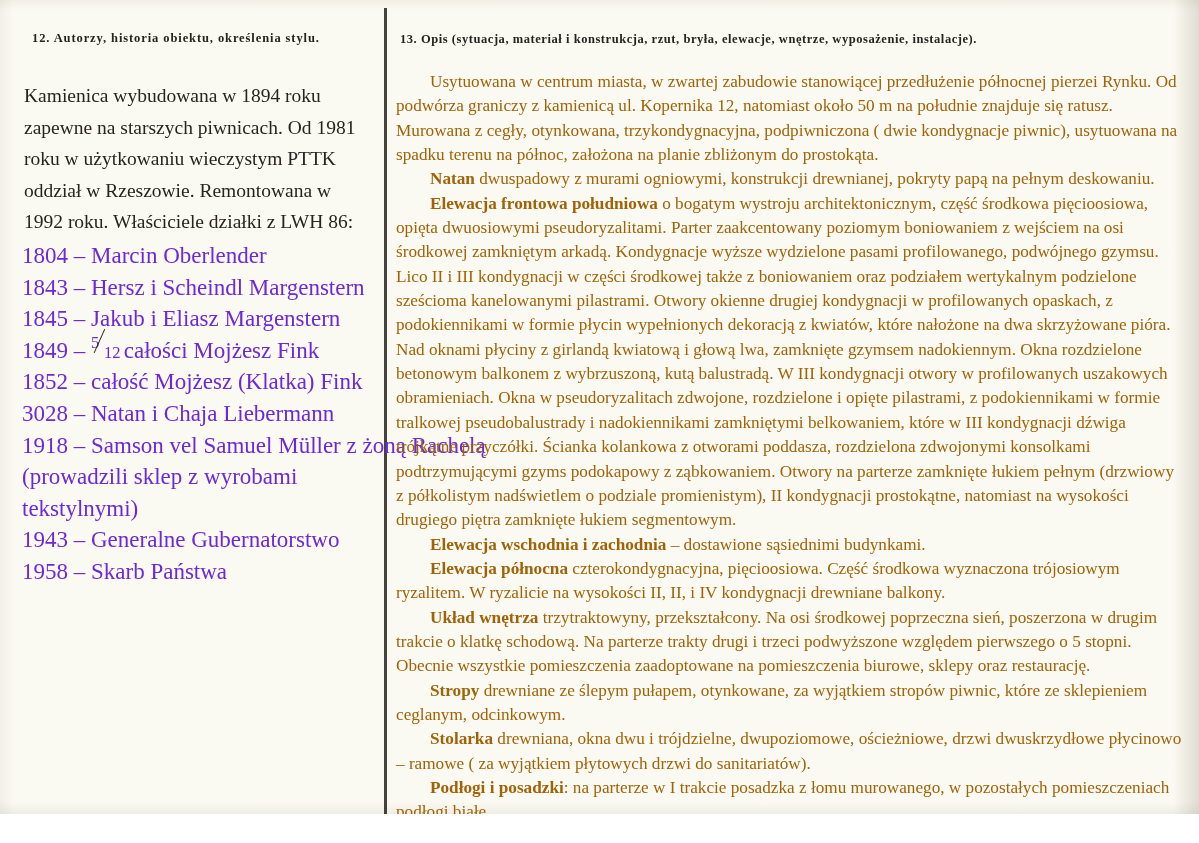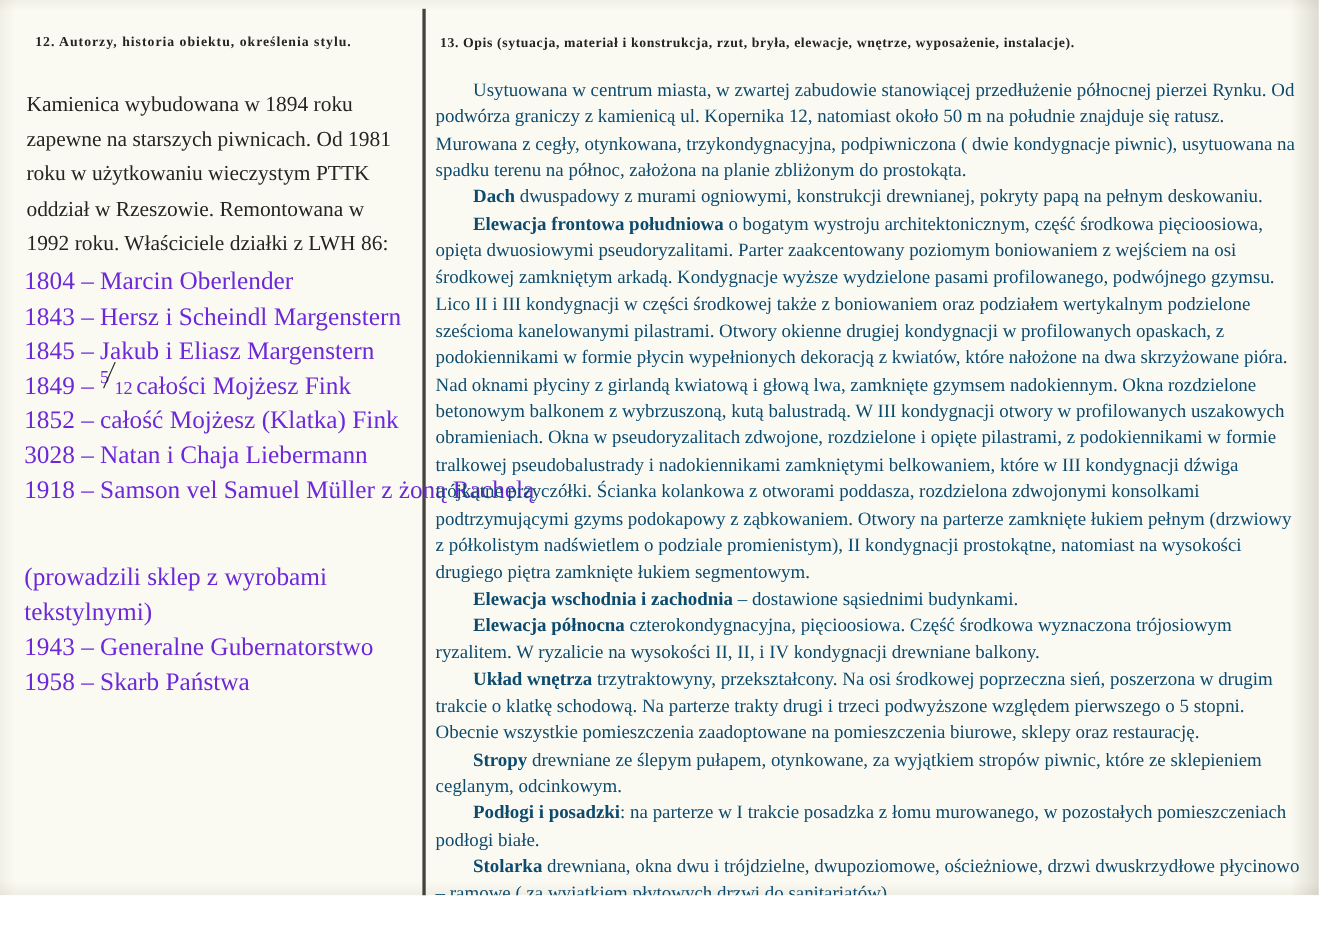--- a/index.html
+++ b/index.html
@@ -69,21 +69,21 @@
     color: #262420;
   }
   .lead-block { margin-bottom: 0; }
   .owner-list { margin: 0; padding: 0; list-style: none; }
   .owner-list li {
     font-size: 23px;
     line-height: 31.6px;
     color: #6d28d9;
     white-space: nowrap;
   }
-  .owner-note { white-space: normal !important; margin-top: 48px; }
+  .owner-note { white-space: normal !important; }
 
   
   .frac {
     display: inline-block;
     position: relative;
     width: 27px;
     height: 1em;
     vertical-align: baseline;
   }
   .frac .num {
@@ -113,21 +113,21 @@
     position: absolute;
     left: 396px;
     top: 70px;
     width: 788px;
   }
   .col-right p {
     margin: 0;
     font-size: 17.2px;
     line-height: 24.35px;
     text-align: left;
-    color: #0c4a6e;
+    color: #a16207;
   }
   .indent { text-indent: 34px; }
   .lead { font-weight: 700; }
 </style>
 </head>
 <body>
 
 <div class="page">
 
   <div class="col-divider"></div>
@@ -147,24 +147,24 @@
         <li><span>3028 – </span><span>Natan i Chaja Liebermann</span></li>
         <li><span>1918 – </span><span>Samson vel Samuel Müller z żoną Rachelą</span></li>
         <li class="owner-note">(prowadzili sklep z wyrobami tekstylnymi)</li>
         <li><span>1943 – </span><span>Generalne Gubernatorstwo</span></li>
         <li><span>1958 – </span><span>Skarb Państwa</span></li>
       </ul>
   </div>
 
   <div class="col-right">
       <p class="indent"><span>Usytuowana w centrum miasta, w zwartej zabudowie stanowiącej przedłużenie północnej pierzei Rynku. Od podwórza graniczy z kamienicą ul. Kopernika 12, natomiast około 50 m na południe znajduje się ratusz. Murowana z cegły, otynkowana, trzykondygnacyjna, podpiwniczona ( dwie kondygnacje piwnic), usytuowana na spadku terenu na północ, założona na planie zbliżonym do prostokąta.</span></p>
-      <p class="indent"><span class="lead">Dach</span><span> dwuspadowy z murami ogniowymi, konstrukcji drewnianej, pokryty papą na pełnym deskowaniu.</span></p>
+      <p class="indent"><span class="lead">Natan</span><span> dwuspadowy z murami ogniowymi, konstrukcji drewnianej, pokryty papą na pełnym deskowaniu.</span></p>
       <p class="indent"><span class="lead">Elewacja frontowa południowa</span><span> o bogatym wystroju architektonicznym, część środkowa pięcioosiowa, opięta dwuosiowymi pseudoryzalitami. Parter zaakcentowany poziomym boniowaniem z wejściem na osi środkowej zamkniętym arkadą. Kondygnacje wyższe wydzielone pasami profilowanego, podwójnego gzymsu. Lico II i III kondygnacji w części środkowej także z boniowaniem oraz podziałem wertykalnym podzielone sześcioma kanelowanymi pilastrami. Otwory okienne drugiej kondygnacji w profilowanych opaskach, z podokiennikami w formie płycin wypełnionych dekoracją z kwiatów, które nałożone na dwa skrzyżowane pióra. Nad oknami płyciny z girlandą kwiatową i głową lwa, zamknięte gzymsem nadokiennym. Okna rozdzielone betonowym balkonem z wybrzuszoną, kutą balustradą. W III kondygnacji otwory w profilowanych uszakowych obramieniach. Okna w pseudoryzalitach zdwojone, rozdzielone i opięte pilastrami, z podokiennikami w formie tralkowej pseudobalustrady i nadokiennikami zamkniętymi belkowaniem, które w III kondygnacji dźwiga trójkątne przyczółki. Ścianka kolankowa z otworami poddasza, rozdzielona zdwojonymi konsolkami podtrzymującymi gzyms podokapowy z ząbkowaniem. Otwory na parterze zamknięte łukiem pełnym (drzwiowy z półkolistym nadświetlem o podziale promienistym), II  kondygnacji prostokątne, natomiast na wysokości drugiego piętra zamknięte łukiem segmentowym.</span></p>
       <p class="indent"><span class="lead">Elewacja wschodnia i zachodnia</span><span> – dostawione sąsiednimi budynkami.</span></p>
       <p class="indent"><span class="lead">Elewacja północna</span><span> czterokondygnacyjna, pięcioosiowa. Część środkowa wyznaczona trójosiowym ryzalitem. W ryzalicie na wysokości II, II, i IV kondygnacji drewniane balkony.</span></p>
       <p class="indent"><span class="lead">Układ wnętrza</span><span> trzytraktowyny, przekształcony. Na osi środkowej poprzeczna sień, poszerzona w drugim trakcie o klatkę schodową. Na parterze trakty drugi i trzeci podwyższone względem pierwszego o 5 stopni. Obecnie wszystkie pomieszczenia zaadoptowane na pomieszczenia biurowe, sklepy oraz restaurację.</span></p>
       <p class="indent"><span class="lead">Stropy</span><span> drewniane ze ślepym pułapem, otynkowane, za wyjątkiem stropów piwnic, które ze sklepieniem ceglanym, odcinkowym.</span></p>
+      <p class="indent"><span class="lead">Stolarka</span><span> drewniana, okna dwu i trójdzielne, dwupoziomowe, ościeżniowe, drzwi dwuskrzydłowe płycinowo – ramowe ( za wyjątkiem płytowych drzwi do sanitariatów).</span></p>
       <p class="indent"><span class="lead">Podłogi i posadzki</span><span>: na parterze w I trakcie posadzka z łomu murowanego, w pozostałych pomieszczeniach podłogi białe.</span></p>
-      <p class="indent"><span class="lead">Stolarka</span><span> drewniana, okna dwu i trójdzielne, dwupoziomowe, ościeżniowe, drzwi dwuskrzydłowe płycinowo – ramowe ( za wyjątkiem płytowych drzwi do sanitariatów).</span></p>
       <p class="indent"><span class="lead">Klatka schodowa</span><span> z drewnianymi, pełnymi, na belkach stalowych, pięciobiegowymi schodami, z ozdobną żeliwną balustradą, złożoną z wyginanych płaskowników skręconych śrubami ( ornamenty zakomponowane w kole).</span></p>
     </div>
 
 </div>
 
 </body></html>

